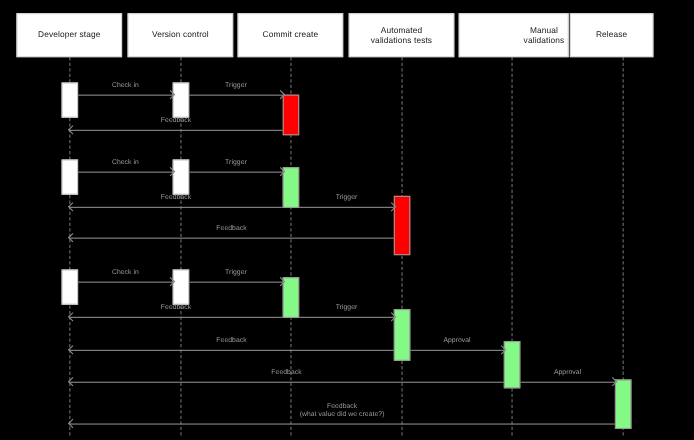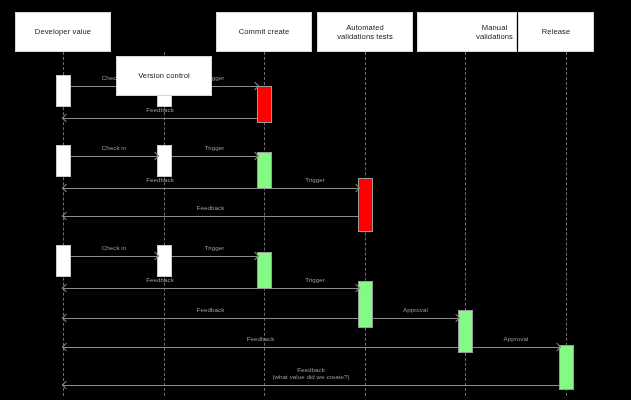--- a/index.html
+++ b/index.html
@@ -147,23 +147,23 @@
       <div class="arrowhead right" style="top: 347px; left: 559px;"></div>
       <div class="msg-label" style="left: 473px; width: 86px; top: 335.4px;">Approval</div>
       <div class="msg" style="left: 63px; top: 385px; width: 496px;"></div>
       <div class="arrowhead left" style="top: 385px; left: 63px;"></div>
       <div class="msg-label" style="left: 63px; width: 496px; top: 365.8px;">Feedback
 (what value did we create?)</div>
     </div>
 
   <div id="actors-layer">
       <div class="actor-box" style="left: 15px; top: 12px; width: 96px; height: 40px;">
-        <span class="actor-label">Developer value</span>
+        <span class="actor-label">Developer stage</span>
       </div>
-      <div class="actor-box" style="left: 116px; top: 12px; width: 96px; height: 40px; margin-top: 44px;">
+      <div class="actor-box" style="left: 116px; top: 12px; width: 96px; height: 40px;">
         <span class="actor-label">Version control</span>
       </div>
       <div class="actor-box" style="left: 216px; top: 12px; width: 96px; height: 40px;">
         <span class="actor-label">Commit create</span>
       </div>
       <div class="actor-box" style="left: 317px; top: 12px; width: 96px; height: 40px;">
         <span class="actor-label">Automated
 validations tests</span>
       </div>
       <div class="actor-box" style="left: 417px; top: 12px; width: 100px; height: 40px; justify-content: flex-end;">

